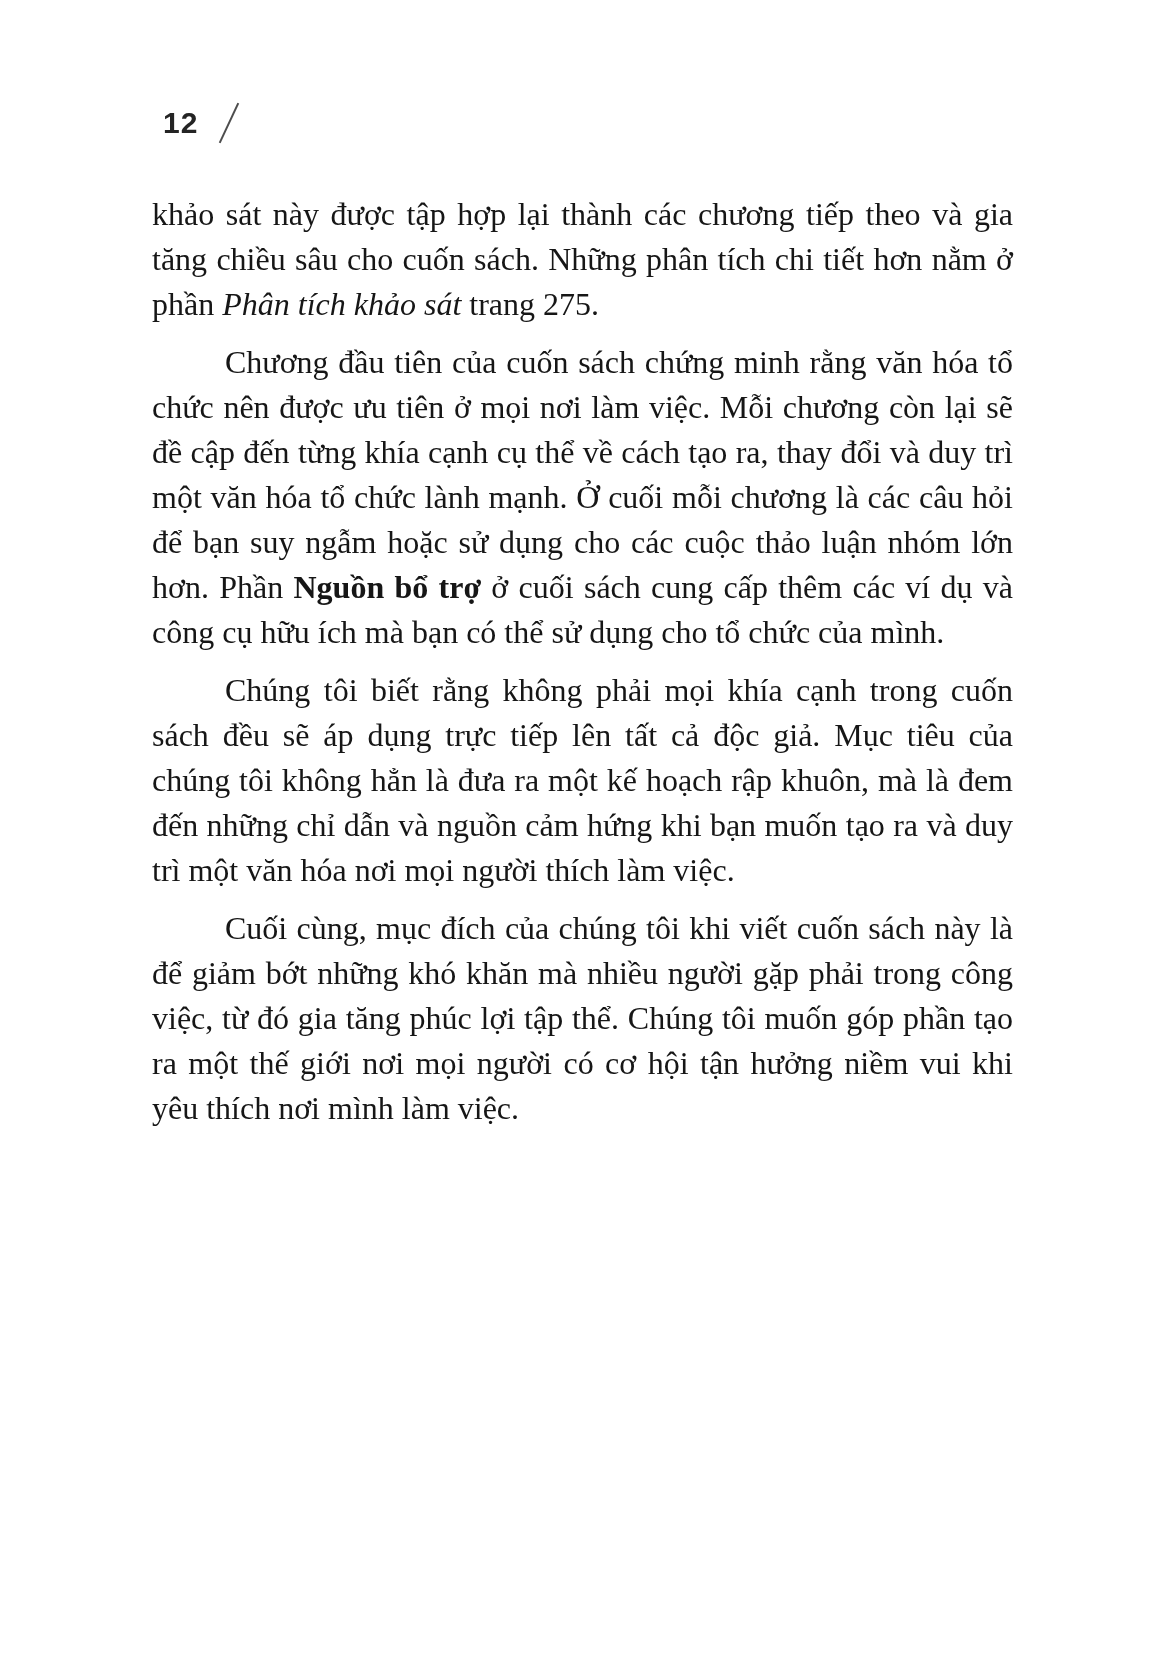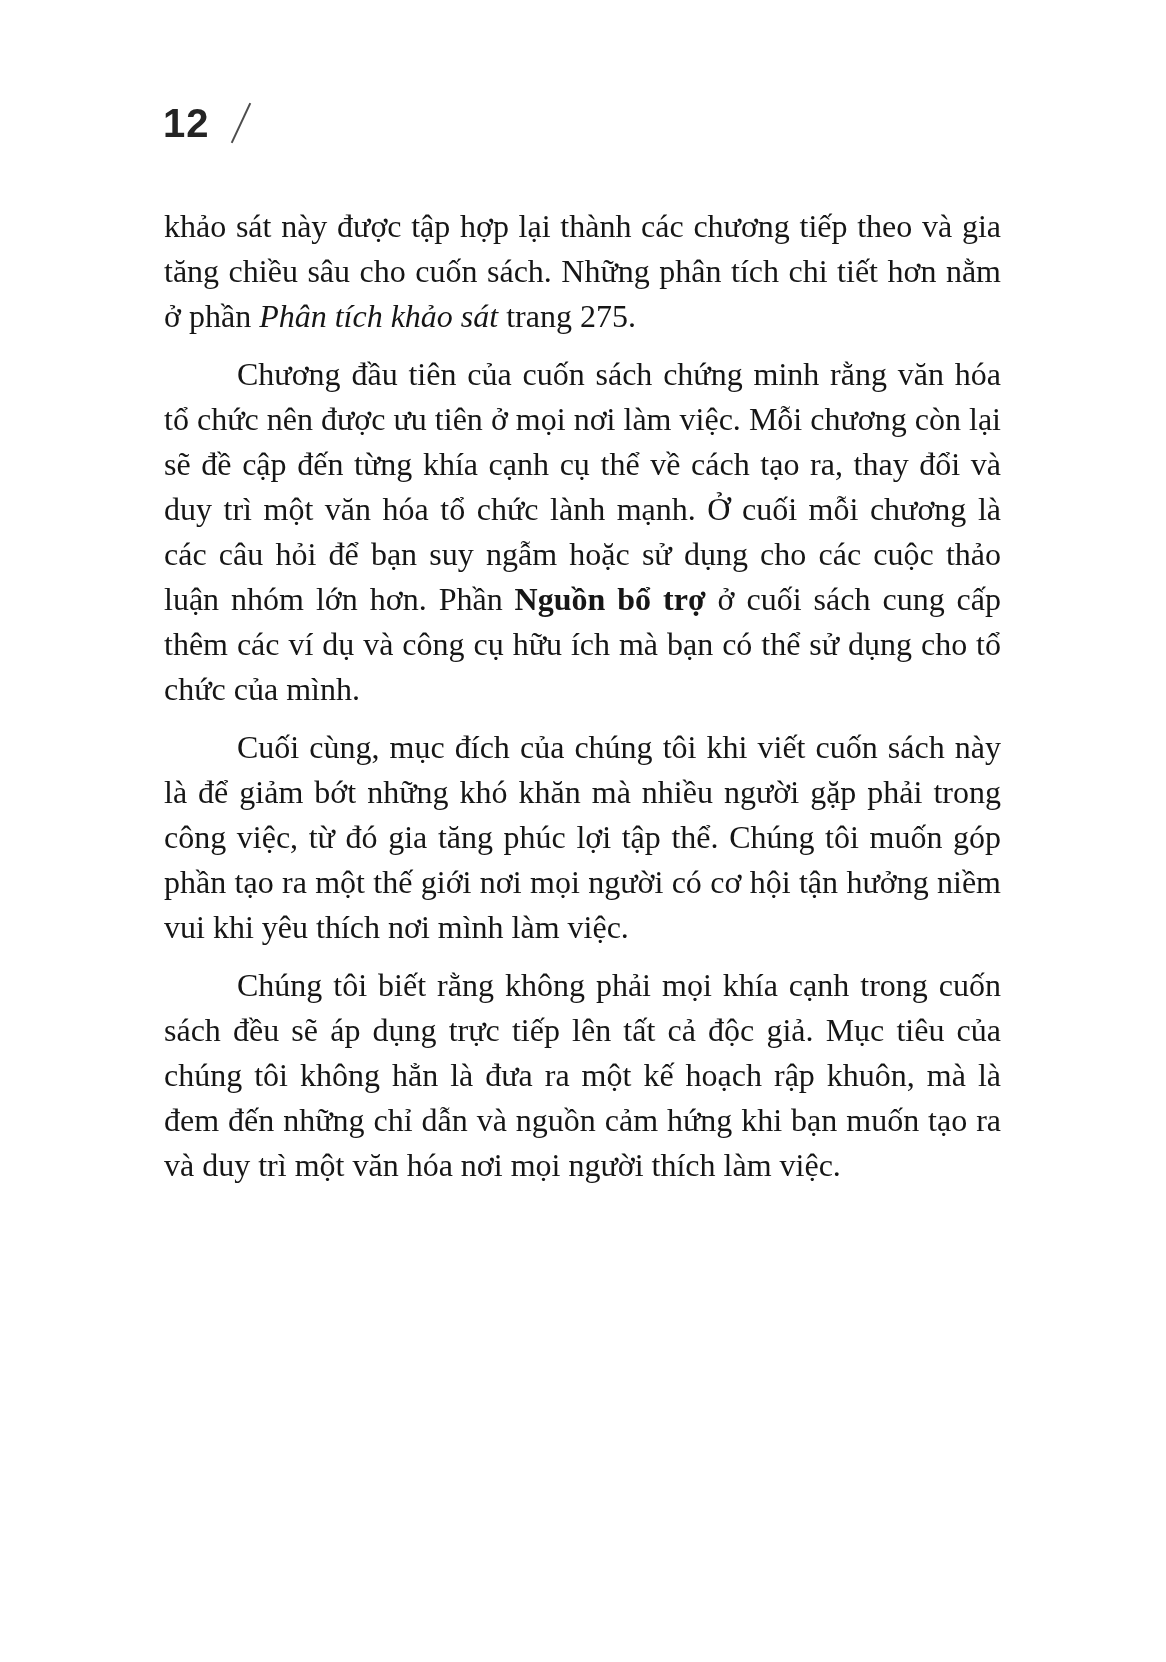--- a/index.html
+++ b/index.html
@@ -18,21 +18,21 @@
   .page-header {
     position: absolute;
     top: 106px;
     left: 163px;
     display: flex;
     align-items: flex-start;
   }
   .page-number {
     font-family: "Liberation Sans", "DejaVu Sans", sans-serif;
     font-weight: 700;
-    font-size: 40px;
+    font-size: 30px;
     line-height: 34px;
     letter-spacing: 1px;
     color: #242424;
   }
   .page-number-divider {
     width: 2px;
     height: 44px;
     background: #4d4d4d;
     margin-left: 30px;
     margin-top: -5px;
@@ -40,21 +40,21 @@
     transform-origin: center center;
   }
   .text-block {
     position: absolute;
     top: 192px;
     left: 152px;
     width: 861px;
     color: #161616;
   }
   .text-block p {
-    margin: 12px;
+    margin: 0;
     font-size: 32px;
     line-height: 45px;
     text-align: justify;
     text-justify: inter-word;
     hyphens: none;
   }
   .text-block p + p {
     margin-top: 13px;
   }
   .text-block p.indented {
@@ -78,22 +78,22 @@
 
     <p>
       <span>khảo sát này được tập hợp lại thành các chương tiếp theo và gia tăng chiều sâu cho cuốn sách. Những phân tích chi tiết hơn nằm ở phần </span><span class="run-italic">Phân tích khảo sát</span><span> trang 275.</span>
     </p>
 
     <p class="indented">
       <span>Chương đầu tiên của cuốn sách chứng minh rằng văn hóa tổ chức nên được ưu tiên ở mọi nơi làm việc. Mỗi chương còn lại sẽ đề cập đến từng khía cạnh cụ thể về cách tạo ra, thay đổi và duy trì một văn hóa tổ chức lành mạnh. Ở cuối mỗi chương là các câu hỏi để bạn suy ngẫm hoặc sử dụng cho các cuộc thảo luận nhóm lớn hơn. Phần </span><span class="run-bold">Nguồn bổ trợ</span><span> ở cuối sách cung cấp thêm các ví dụ và công cụ hữu ích mà bạn có thể sử dụng cho tổ chức của mình.</span>
     </p>
 
     <p class="indented">
-      <span>Cuối cùng, mục đích của chúng tôi khi viết cuốn sách này là để giảm bớt những khó khăn mà nhiều người gặp phải trong công việc, từ đó gia tăng phúc lợi tập thể. Chúng tôi muốn góp phần tạo ra một thế giới nơi mọi người có cơ hội tận hưởng niềm vui khi yêu thích nơi mình làm việc.</span>
+      <span>Chúng tôi biết rằng không phải mọi khía cạnh trong cuốn sách đều sẽ áp dụng trực tiếp lên tất cả độc giả. Mục tiêu của chúng tôi không hẳn là đưa ra một kế hoạch rập khuôn, mà là đem đến những chỉ dẫn và nguồn cảm hứng khi bạn muốn tạo ra và duy trì một văn hóa nơi mọi người thích làm việc.</span>
     </p>
 
     <p class="indented">
-      <span>Chúng tôi biết rằng không phải mọi khía cạnh trong cuốn sách đều sẽ áp dụng trực tiếp lên tất cả độc giả. Mục tiêu của chúng tôi không hẳn là đưa ra một kế hoạch rập khuôn, mà là đem đến những chỉ dẫn và nguồn cảm hứng khi bạn muốn tạo ra và duy trì một văn hóa nơi mọi người thích làm việc.</span>
+      <span>Cuối cùng, mục đích của chúng tôi khi viết cuốn sách này là để giảm bớt những khó khăn mà nhiều người gặp phải trong công việc, từ đó gia tăng phúc lợi tập thể. Chúng tôi muốn góp phần tạo ra một thế giới nơi mọi người có cơ hội tận hưởng niềm vui khi yêu thích nơi mình làm việc.</span>
     </p>
 
   </div>
 
 </div>
 
 </body></html>

